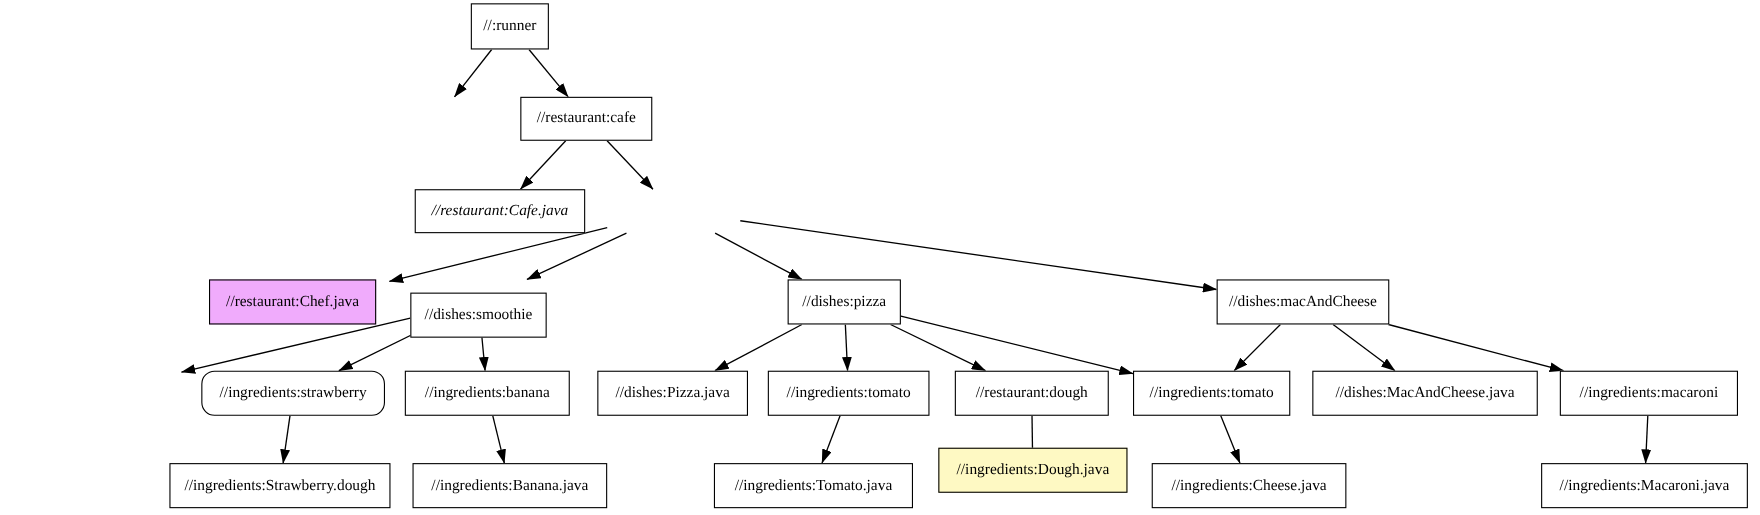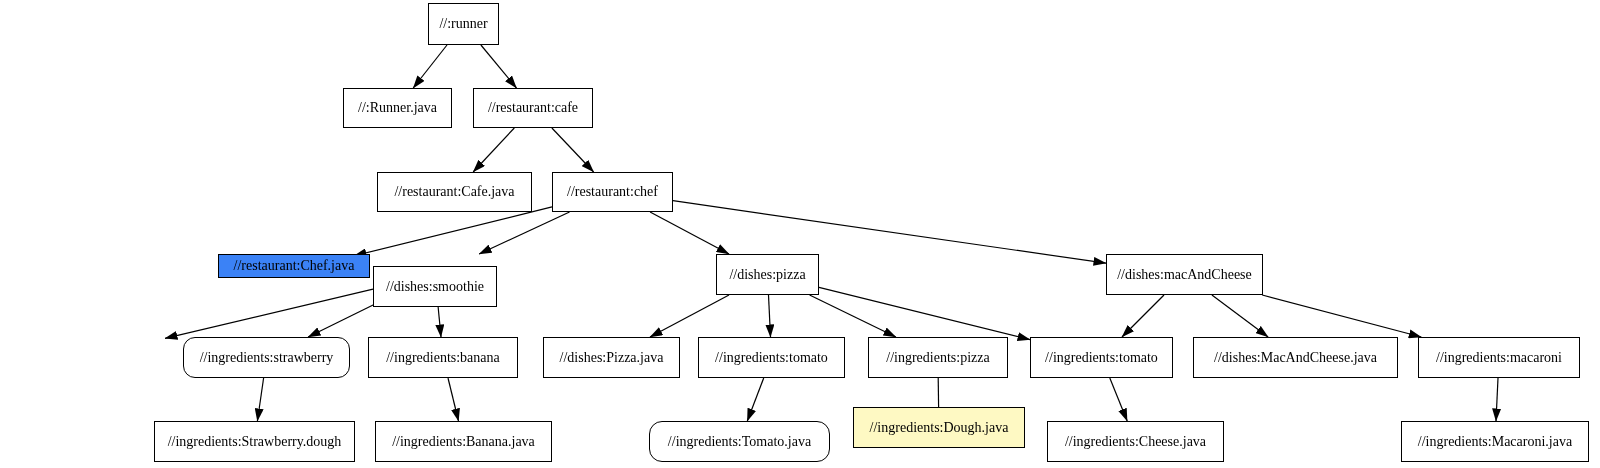--- a/index.html
+++ b/index.html
@@ -71,35 +71,33 @@
       <line x1="819.0" y1="287.3" x2="1030.0" y2="339.7" class="edge-line" stroke="#000000" marker-end="url(#arrowhead)"></line>
       <line x1="763.7" y1="378.0" x2="747.3" y2="421.0" class="edge-line" stroke="#000000" marker-end="url(#arrowhead)"></line>
       <line x1="938.2" y1="378.0" x2="938.8" y2="421.0" class="edge-line" stroke="#000000" marker-end="url(#arrowhead)"></line>
       <line x1="1109.8" y1="378.0" x2="1127.2" y2="421.0" class="edge-line" stroke="#000000" marker-end="url(#arrowhead)"></line>
       <line x1="1164.0" y1="295.0" x2="1122.0" y2="337.0" class="edge-line" stroke="#000000" marker-end="url(#arrowhead)"></line>
       <line x1="1211.9" y1="295.0" x2="1268.1" y2="337.0" class="edge-line" stroke="#000000" marker-end="url(#arrowhead)"></line>
       <line x1="1262.2" y1="295.0" x2="1421.3" y2="337.0" class="edge-line" stroke="#000000" marker-end="url(#arrowhead)"></line>
       <line x1="1498.0" y1="378.0" x2="1496.0" y2="421.0" class="edge-line" stroke="#000000" marker-end="url(#arrowhead)"></line>
     </svg>
 <div class="node" style="left: 428px; top: 3px; width: 71px; height: 42px; background: rgb(255, 255, 255); border-color: rgb(0, 0, 0);">//:runner</div>
-    <div class="node" style="left: 343px; top: 88px; width: 109px; height: 40px; background: rgb(255, 255, 255); border-color: rgb(0, 0, 0);">//:Runner.java</div>
     <div class="node" style="left: 473px; top: 88px; width: 120px; height: 40px; background: rgb(255, 255, 255); border-color: rgb(0, 0, 0);">//restaurant:cafe</div>
-    <div class="node" style="left: 377px; top: 172px; width: 155px; height: 40px; background: rgb(255, 255, 255); border-color: rgb(0, 0, 0);">//restaurant:Cafe.java</div>
-    <div class="node" style="left: 552px; top: 172px; width: 121px; height: 40px; background: rgb(255, 255, 255); border-color: rgb(0, 0, 0);">//restaurant:chef</div>
-    <div class="node" style="left: 218px; top: 254px; width: 152px; height: 24px; background: #3b82f6; border-color: rgb(0, 0, 0);">//restaurant:Chef.java</div>
+    <div class="node" style="left: 377px; top: 172px; width: 155px; height: 40px; background: rgb(255, 255, 255); border-color: rgb(0, 0, 0); font-style: italic;">//restaurant:Cafe.java</div>
+    <div class="node" style="left: 190px; top: 254px; width: 152px; height: 41px; background: #f0abfc; border-color: rgb(0, 0, 0);">//restaurant:Chef.java</div>
     <div class="node" style="left: 373px; top: 254px; width: 124px; height: 41px; background: rgb(255, 255, 255); border-color: rgb(0, 0, 0); margin-top: 12px;">//dishes:smoothie</div>
     <div class="node" style="left: 716px; top: 254px; width: 103px; height: 41px; background: rgb(255, 255, 255); border-color: rgb(0, 0, 0);">//dishes:pizza</div>
     <div class="node" style="left: 1106px; top: 254px; width: 157px; height: 41px; background: rgb(255, 255, 255); border-color: rgb(0, 0, 0);">//dishes:macAndCheese</div>
     <div class="node" style="left: 183px; top: 337px; width: 167px; height: 41px; background: rgb(255, 255, 255); border-color: rgb(0, 0, 0); border-radius: 12px;">//ingredients:strawberry</div>
     <div class="node" style="left: 368px; top: 337px; width: 150px; height: 41px; background: rgb(255, 255, 255); border-color: rgb(0, 0, 0);">//ingredients:banana</div>
     <div class="node" style="left: 543px; top: 337px; width: 137px; height: 41px; background: rgb(255, 255, 255); border-color: rgb(0, 0, 0);">//dishes:Pizza.java</div>
     <div class="node" style="left: 698px; top: 337px; width: 147px; height: 41px; background: rgb(255, 255, 255); border-color: rgb(0, 0, 0);">//ingredients:tomato</div>
-    <div class="node" style="left: 868px; top: 337px; width: 140px; height: 41px; background: rgb(255, 255, 255); border-color: rgb(0, 0, 0);">//ingredients:pizza</div>
+    <div class="node" style="left: 868px; top: 337px; width: 140px; height: 41px; background: rgb(255, 255, 255); border-color: rgb(0, 0, 0);">//restaurant:dough</div>
     <div class="node" style="left: 1030px; top: 337px; width: 143px; height: 41px; background: rgb(255, 255, 255); border-color: rgb(0, 0, 0);">//ingredients:tomato</div>
     <div class="node" style="left: 1193px; top: 337px; width: 205px; height: 41px; background: rgb(255, 255, 255); border-color: rgb(0, 0, 0);">//dishes:MacAndCheese.java</div>
     <div class="node" style="left: 1418px; top: 337px; width: 162px; height: 41px; background: rgb(255, 255, 255); border-color: rgb(0, 0, 0); text-align: center;">//ingredients:macaroni</div>
     <div class="node" style="left: 154px; top: 421px; width: 201px; height: 41px; background: rgb(255, 255, 255); border-color: rgb(0, 0, 0);">//ingredients:Strawberry.dough</div>
     <div class="node" style="left: 375px; top: 421px; width: 177px; height: 41px; background: rgb(255, 255, 255); border-color: rgb(0, 0, 0);">//ingredients:Banana.java</div>
-    <div class="node" style="left: 649px; top: 421px; width: 181px; height: 41px; background: rgb(255, 255, 255); border-color: rgb(0, 0, 0); border-radius: 13px;">//ingredients:Tomato.java</div>
+    <div class="node" style="left: 649px; top: 421px; width: 181px; height: 41px; background: rgb(255, 255, 255); border-color: rgb(0, 0, 0);">//ingredients:Tomato.java</div>
     <div class="node" style="left: 853px; top: 407px; width: 172px; height: 41px; background: #fef9c3; border-color: rgb(0, 0, 0);">//ingredients:Dough.java</div>
     <div class="node" style="left: 1047px; top: 421px; width: 177px; height: 41px; background: rgb(255, 255, 255); border-color: rgb(0, 0, 0);">//ingredients:Cheese.java</div>
     <div class="node" style="left: 1401px; top: 421px; width: 188px; height: 41px; background: rgb(255, 255, 255); border-color: rgb(0, 0, 0);">//ingredients:Macaroni.java</div>
   </div>
 
 </body></html>

